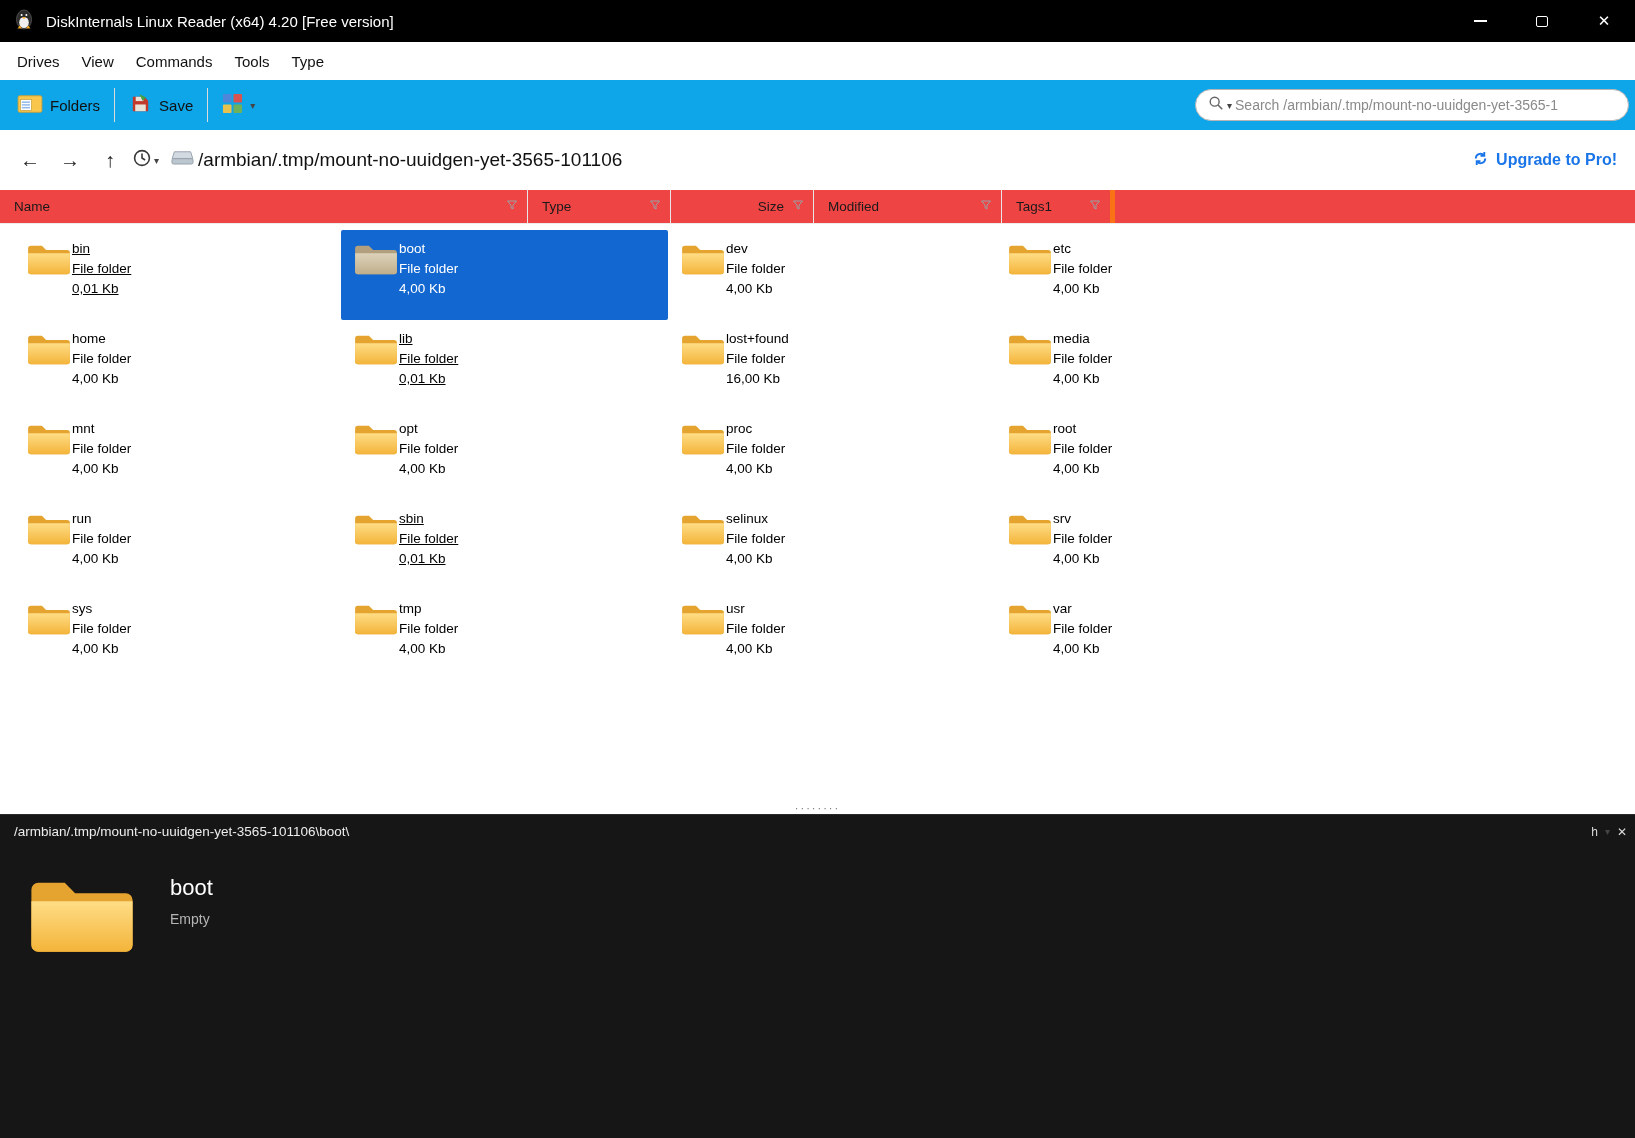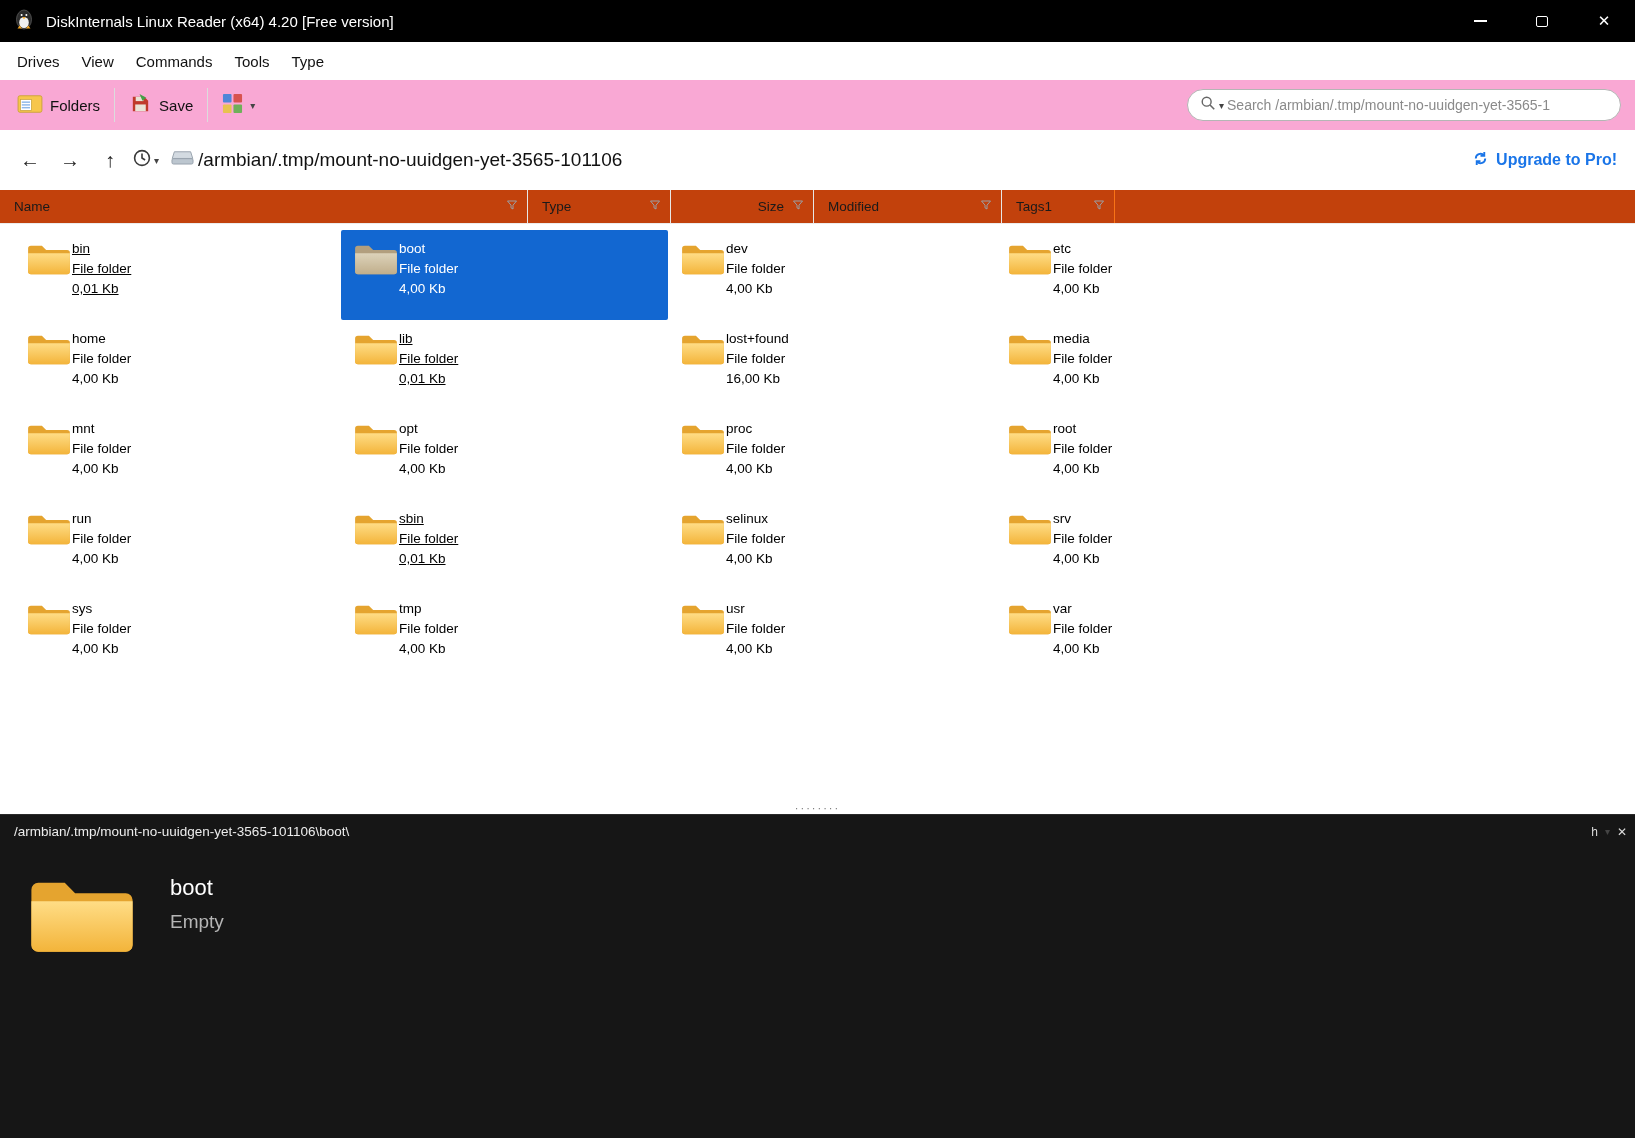--- a/index.html
+++ b/index.html
@@ -13,44 +13,44 @@
   .win-controls { margin-left:auto; display:flex; height:100%; }
   .win-btn { width:62px; height:100%; display:flex; align-items:center; justify-content:center; background:none; border:none; color:#fff; font-size:15px; cursor:pointer; }
   .min-glyph { width:13px; height:1.6px; background:#fff; display:inline-block; }
   .max-glyph { width:12px; height:11px; border:1.6px solid #fff; border-radius:2px; display:inline-block; }
 
   
   .menubar { height:38px; display:flex; align-items:center; padding-left:6px; background:#fff; flex:0 0 auto; }
   .menu-item { padding:7px 11px; font-size:15px; color:#111; cursor:default; }
 
   
-  .toolbar { height:50px; display:flex; align-items:center; padding:0 14px 0 8px; background:#f9a8d4; flex:0 0 auto; }
+  .toolbar { height:50px; display:flex; align-items:center; padding:0 6px 0 8px; background:#0ea5e9; flex:0 0 auto; }
   .tool-btn { display:flex; align-items:center; gap:7px; padding:6px 9px; font-size:15px; color:#111; cursor:pointer; }
   .tb-sep { width:1px; height:34px; background:#dcdcdc; margin:0 5px; }
   .caret { font-size:10px; color:#444; }
   .toolbar-spacer { flex:1; }
   .searchbox { width:434px; height:32px; border:1px solid #b5b5b5; border-radius:16px; display:flex; align-items:center; padding:0 12px; gap:3px; background:#fff; }
   .searchbox input { border:none; outline:none; flex:1; font-size:14px; color:#333; background:transparent; font-family:"Liberation Sans",sans-serif; }
   .searchbox input::placeholder { color:#8a8a8a; }
 
   
   .navbar { height:60px; display:flex; align-items:center; padding:0 18px 0 12px; gap:4px; flex:0 0 auto; background:#fff; }
   .nav-btn { width:36px; height:36px; display:flex; align-items:center; justify-content:center; font-size:20px; color:#222; background:none; border:none; cursor:pointer; }
   .nav-group { display:flex; align-items:center; gap:2px; }
   .path { font-size:19px; color:#111; }
   .upgrade { margin-left:auto; color:#1a75e8; font-weight:700; font-size:16px; display:flex; gap:7px; align-items:center; cursor:pointer; text-decoration:none; }
 
   
-  .colheaders { height:34px; display:flex; align-items:center; border-bottom:1px solid #ececec; font-size:13.5px; color:#1a1a1a; flex:0 0 auto; background:#c2410c; }
+  .colheaders { height:34px; display:flex; align-items:center; border-bottom:1px solid #ececec; font-size:13.5px; color:#1a1a1a; flex:0 0 auto; background:#ef4444; }
   .col { height:100%; display:flex; align-items:center; padding:0 9px 0 14px; border-right:1px solid #e7e7e7; }
   .col .col-label { flex:1; }
   .col.right .col-label { text-align:right; margin-right:8px; }
   .col:nth-child(1){ width:528px; } .col:nth-child(2){ width:143px; }
   .col:nth-child(3){ width:143px; } .col:nth-child(4){ width:188px; }
-  .col:nth-child(5){ width:113px; border-right:1px solid #f97316; }
+  .col:nth-child(5){ width:113px; border-right:5px solid #f97316; }
 
   
   .filegrid-wrap { flex:1; overflow:hidden; background:#fff; }
   .filegrid { display:grid; grid-template-columns:repeat(4,327px); grid-auto-rows:90px; padding:6px 0 0 14px; }
   .file-item { display:flex; padding:8px 12px; align-items:flex-start; border-radius:2px; cursor:default; }
   .ficon { flex:0 0 46px; margin-top:2px; }
   .ftext { display:flex; flex-direction:column; font-size:13.5px; line-height:20px; color:#000; padding-top:1px; }
   .file-item.link .ftext span { text-decoration:underline; }
   .file-item.selected { background:#1267d1; }
   .file-item.selected .ftext { color:#fff; }
@@ -60,21 +60,21 @@
   .gripper { height:13px; display:flex; align-items:center; justify-content:center; color:#777; font-size:11px; letter-spacing:2px; background:#fff; flex:0 0 auto; cursor:row-resize; }
 
   
   .preview { height:324px; background:#161616; color:#eee; display:flex; flex-direction:column; flex:0 0 auto; border-top:1px solid #2a2a2a; }
   .preview-top { display:flex; align-items:center; padding:9px 8px 4px 14px; font-size:13.5px; color:#ececec; }
   .preview-corner { margin-left:auto; display:flex; gap:7px; align-items:center; font-size:12px; color:#ddd; }
   .preview-corner span { cursor:pointer; }
   .preview-body { padding:26px 0 0 22px; display:flex; gap:28px; align-items:flex-start; }
   .preview-text { display:flex; flex-direction:column; padding-top:6px; }
   .preview-name { font-size:22px; color:#fff; }
-  .preview-status { font-size:19px; color:#b5b5b5; margin-top:10px; }
+  .preview-status { font-size:14px; color:#b5b5b5; margin-top:10px; }
 </style>
 </head>
 <body>
 
 <svg width="0" height="0" style="position:absolute" aria-hidden="true">
   <defs>
     <linearGradient id="fg" x1="0" y1="0" x2="0" y2="1">
       <stop offset="0" stop-color="#ffdd86"></stop>
         <stop offset="1" stop-color="#f3b43a"></stop>
     </linearGradient>

